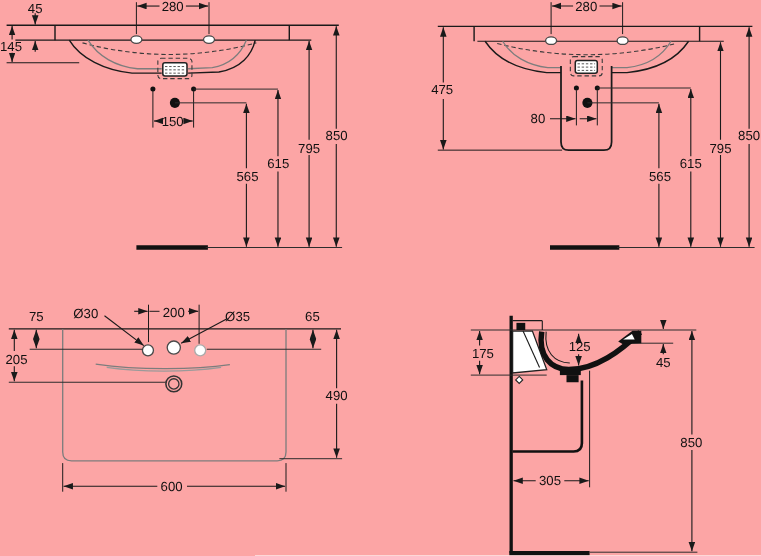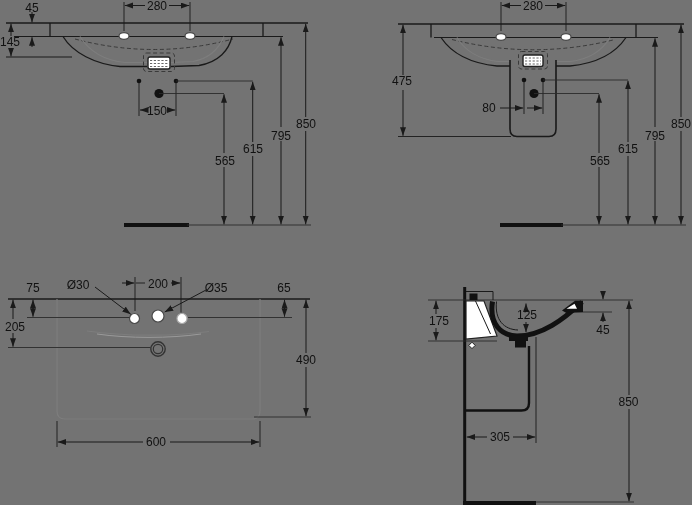--- a/index.html
+++ b/index.html
@@ -1,16 +1,16 @@
 <!DOCTYPE html>
 <html><head>
 <meta charset="utf-8">
 <style>
   html,body{margin:0;padding:0;background:#ffffff;}
-  .stage{width:692px;height:505px;position:relative;background:#737373;overflow:hidden;}
+  .stage{width:692px;height:505px;position:relative;background:#fca5a5;overflow:hidden;}
   svg{display:block;}
   .ln{stroke:#1a1a1a;stroke-width:1;fill:none;}
   .ln12{stroke:#1a1a1a;stroke-width:1.3;fill:none;}
   .ln2{stroke:#1a1a1a;stroke-width:1.6;fill:none;}
   .thin{stroke:#2a2a2a;stroke-width:0.9;fill:none;}
   .thick3{stroke:#111;stroke-width:3;fill:none;}
   .thick4{stroke:#111;stroke-width:4;fill:none;}
   .dim{stroke:#1a1a1a;stroke-width:1;fill:none;marker-end:url(#arr);}
   .ext{stroke:#1a1a1a;stroke-width:0.9;fill:none;}
   .dash{stroke:#3a3a3a;stroke-width:1;fill:none;stroke-dasharray:4 2.6;}

